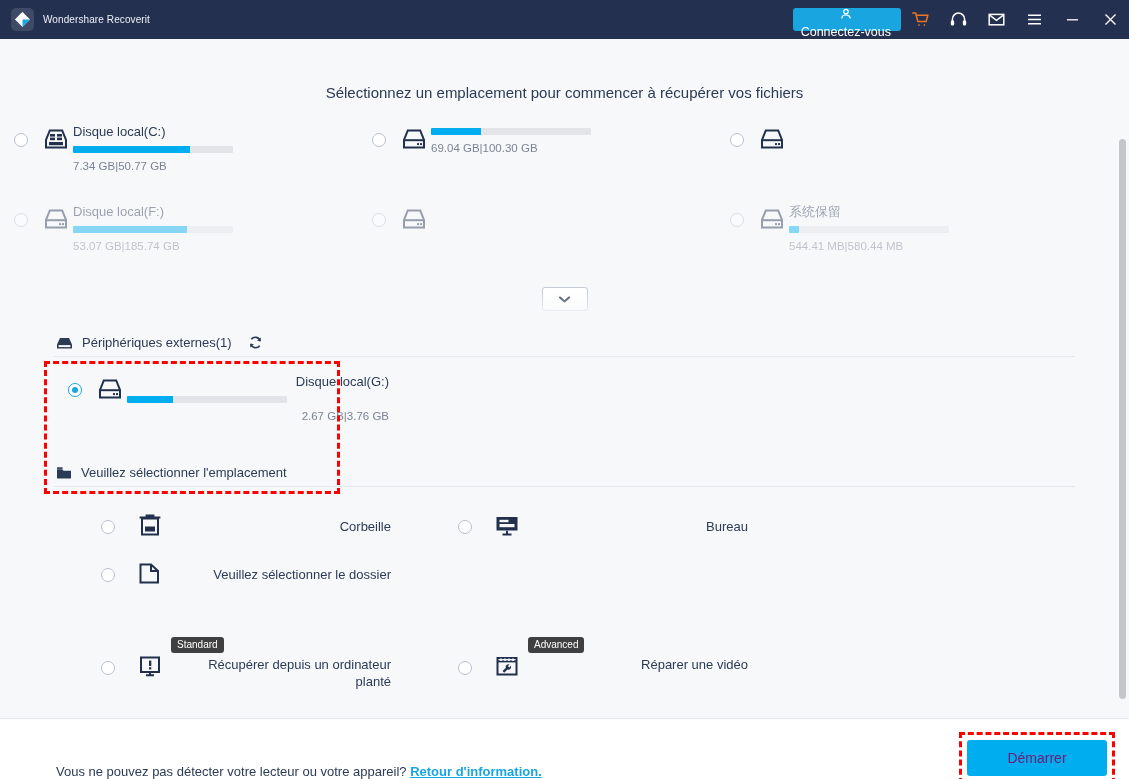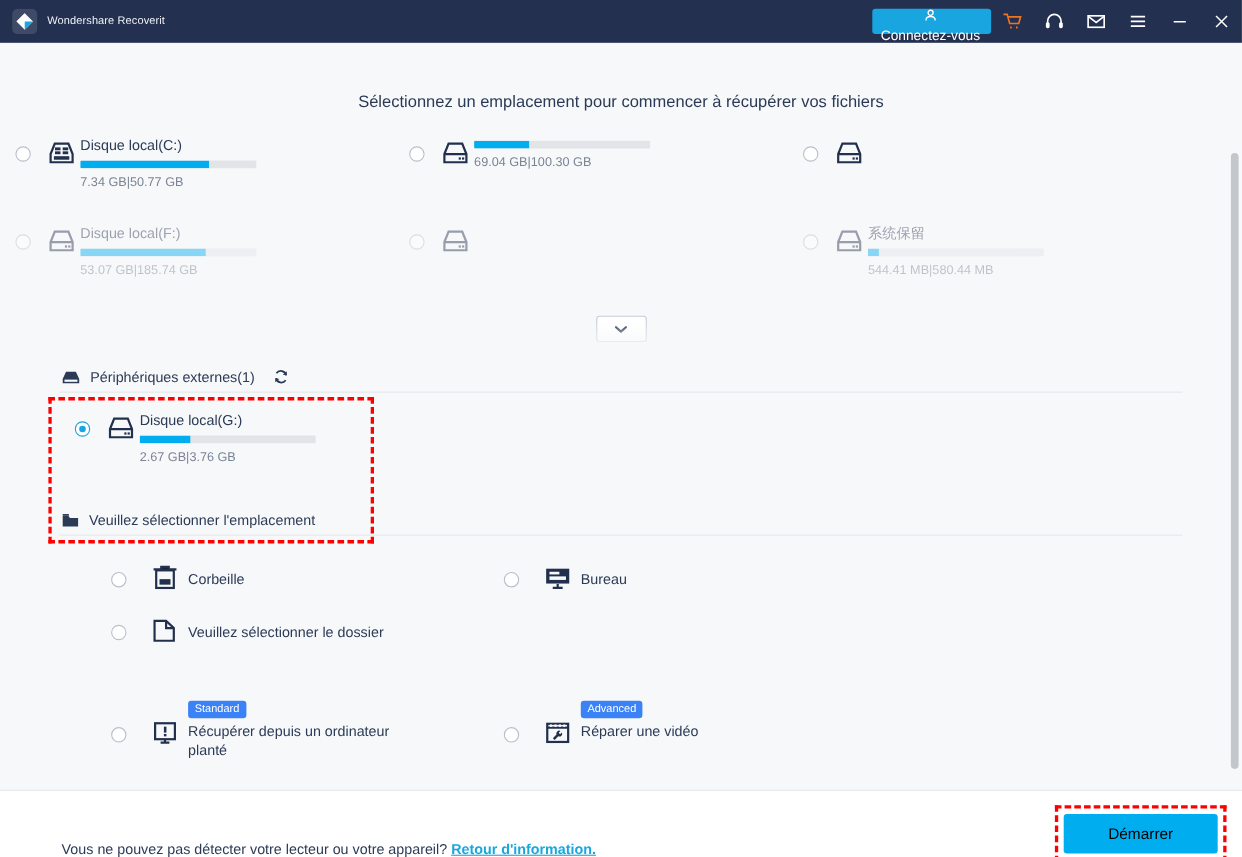--- a/index.html
+++ b/index.html
@@ -67,41 +67,41 @@
     pointer-events: none;
   }
 
   .chev-wrap { display: flex; justify-content: center; margin-top: 4px; }
   .chev-btn {
     width: 46px; height: 24px; background: #ffffff; border: 1px solid #c6ccd6;
     border-radius: 3px; display: flex; align-items: center; justify-content: center; cursor: pointer;
   }
 
   
-  .section { margin: 0 54px 0 54px; position: relative; }
+  .section { margin: 0 54px 0 54px; position: relative; text-align: right; }
   .sec-head { display: flex; align-items: center; gap: 9px; height: 28px; padding-left: 2px; }
   .sec-title { font-size: 13px; color: #2b3a55; }
   .sec-rule { border-bottom: 1px solid #e4e7ec; }
   .refresh-ic { margin-left: 7px; cursor: pointer; display: inline-flex; }
 
   .ext-wrap { position: relative; margin-top: 18px; }
   .dashed-ext {
     position: absolute; left: 44px; top: 322px; width: 296px; height: 133px;
     border: 3px dashed #ff0000; pointer-events: none; z-index: 5;
   }
 
   .opt-grid { display: flex; flex-wrap: wrap; padding-top: 18px; }
   .opt-cell { width: 357px; position: relative; height: 48px; }
   .opt-cell.c3 { width: 344px; }
   .opt-radio { position: absolute; left: 47px; top: 15px; }
   .opt-icon { position: absolute; left: 82px; top: 7px; width: 26px; height: 26px; }
   .opt-label { position: absolute; left: 117px; top: 13px; font-size: 13px; color: #2b3a55; line-height: 17px; width: 220px; }
   .badge {
     position: absolute; left: 117px; top: -9px;
-    background: #3b82f6; color: #ffffff; font-size: 10px;
+    background: #404040; color: #ffffff; font-size: 10px;
     padding: 1px 6px 2px 6px; border-radius: 3px; line-height: 13px;
   }
   .opt-cell.adv { height: 56px; }
   .opt-cell.adv .opt-label { top: 13px; }
   .opt-cell.adv .opt-radio { top: 18px; }
   .opt-cell.adv .opt-icon { top: 10px; }
   .opt-cell.adv .badge { top: -6px; }
 
   
   .scrollbar { position: absolute; right: 3px; top: 100px; width: 7px; height: 570px; cursor: pointer; }
@@ -110,21 +110,21 @@
   
   .footer {
     position: absolute; left: 0; bottom: 0; width: 1129px; height: 61px;
     background: #ffffff; border-top: 1px solid #e4e7ec;
     display: flex; align-items: flex-end;
   }
   .foot-text { margin-left: 56px; font-size: 13px; color: #2b3a55; }
   .foot-link { color: #19a6e0; text-decoration: underline; cursor: pointer; font-weight: bold; }
   .start-wrap { position: absolute; right: 14px; top: 13px; padding: 5px; border: 3px dashed #ff0000; }
   .start-btn {
-    width: 140px; height: 36px; background: #00aeef; color: #000000;
+    width: 140px; height: 36px; background: #00aeef; color: #701a75;
     border: none; border-radius: 3px; font-size: 14px; cursor: pointer;
     font-family: "Liberation Sans", sans-serif;
   }
   svg { display: block; }
 </style>
 </head>
 <body>
 
 <div id="app">
 

